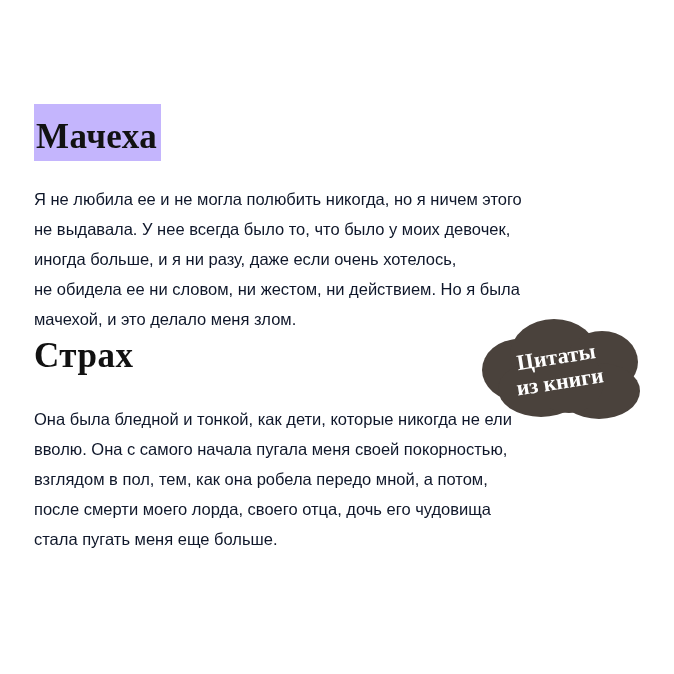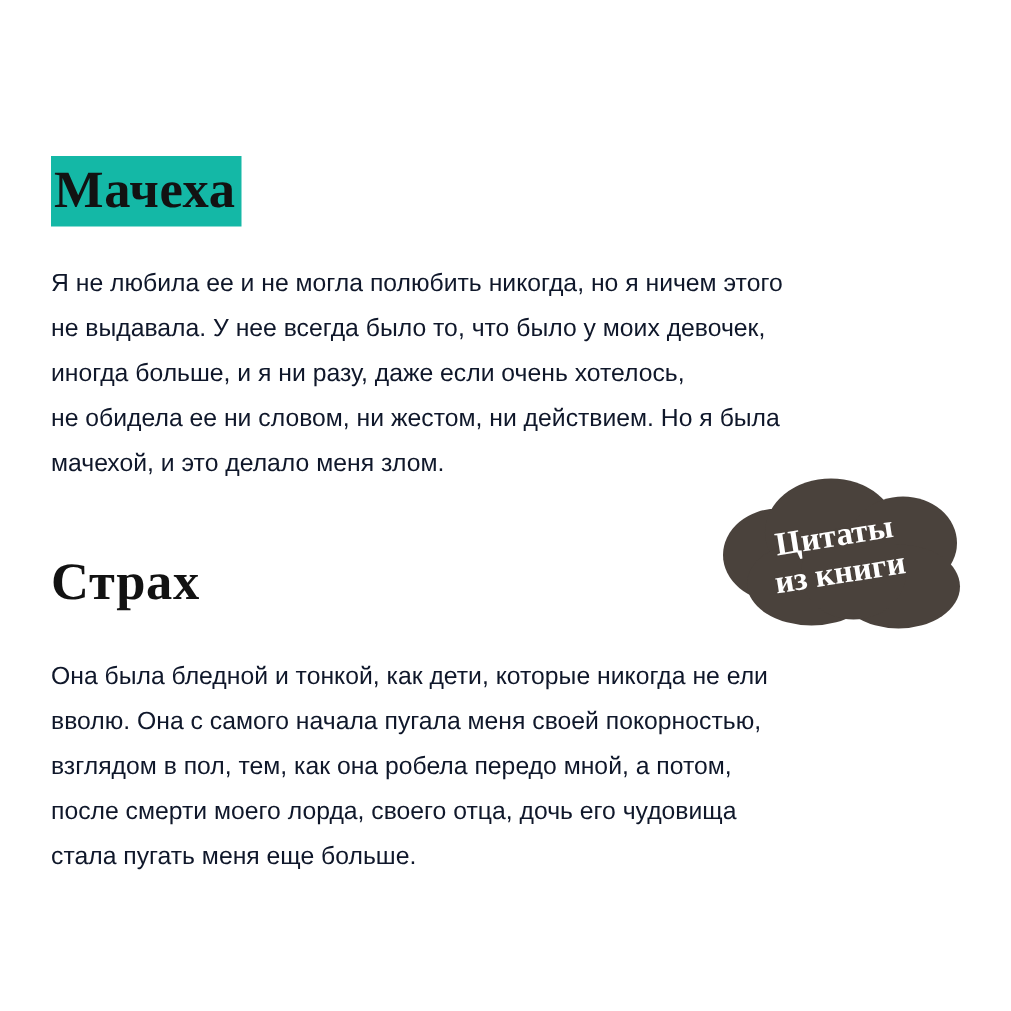--- a/index.html
+++ b/index.html
@@ -27,37 +27,36 @@
     font-family: "Liberation Serif", serif;
     font-size: 35px;
     font-weight: 700;
     color: #121212;
     letter-spacing: 0.5px;
     margin: 0;
     display: inline-block;
     line-height: 1.25;
   }
   .heading.highlight {
-    background: #14b8a6;
-    padding: 1px 4px 2px 2px;
+    background: #c4b5fd;
+    padding: 11px 4px 2px 2px;
   }
   .body-text {
     font-family: "Liberation Sans", sans-serif;
     font-size: 16.5px;
     line-height: 30px;
     color: #0f172a;
     margin: 0;
     max-width: 600px;
     white-space: pre-line;
   }
   .sec-stepmother .body-text {
     margin-top: 23px;
   }
   .sec-fear {
-    margin-top: 42px;
   }
   .sec-fear .body-text {
     margin-top: 26px;
   }
   
   .cloud-badge {
     position: absolute;
     right: 32px;
     top: 317px;
     width: 168px;

